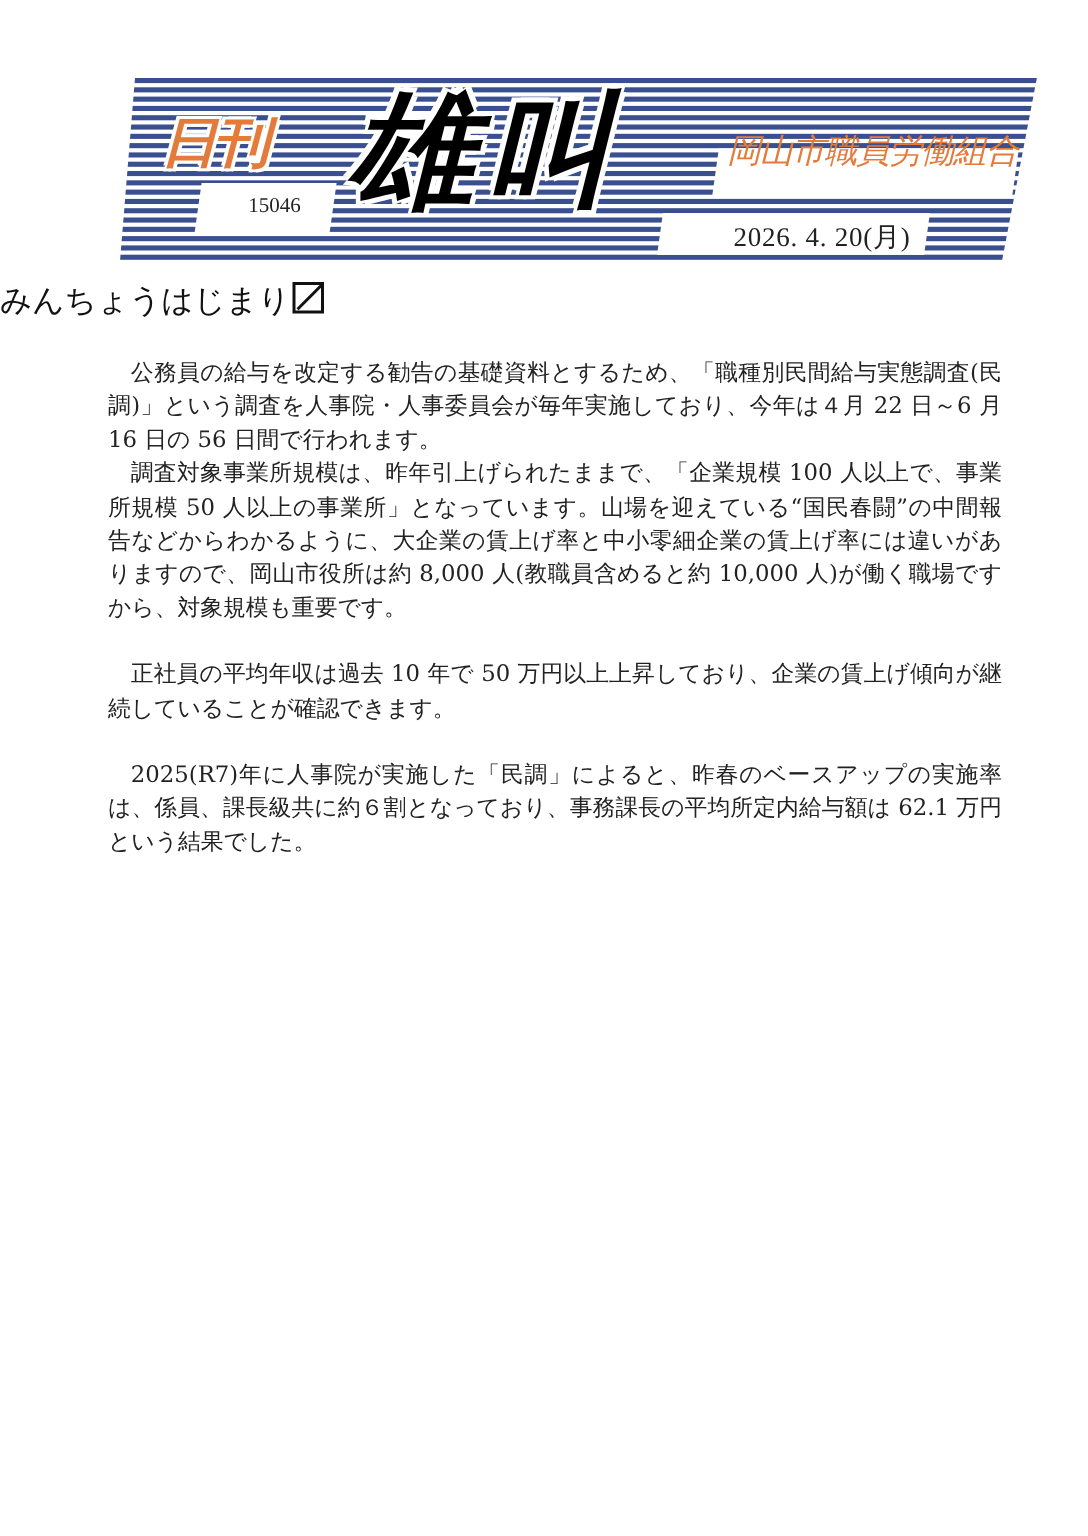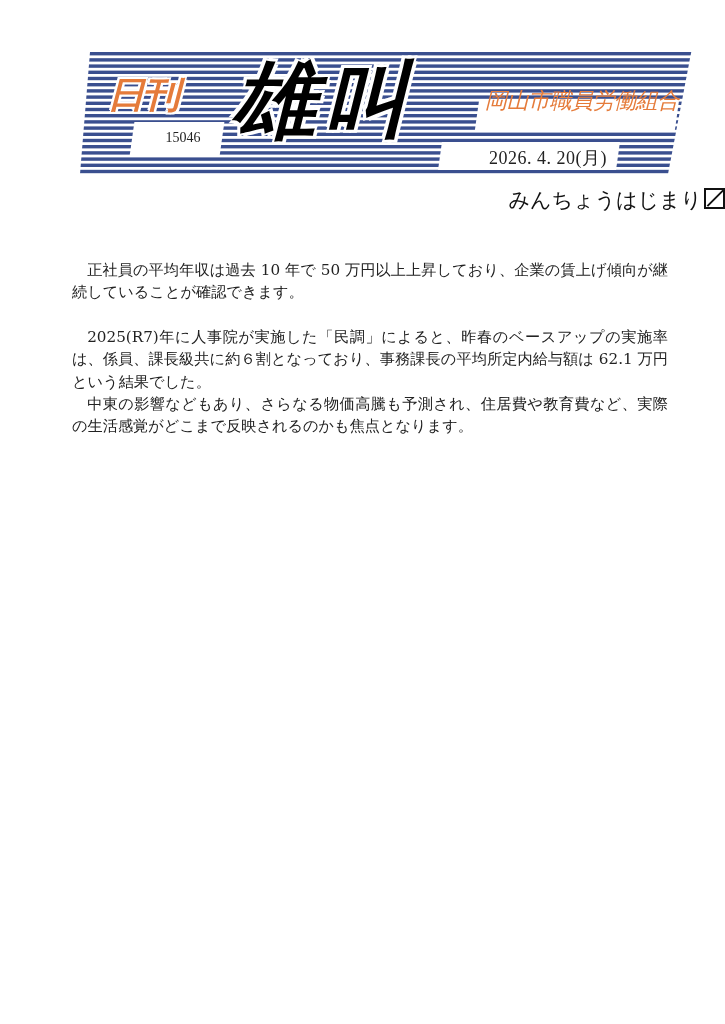--- a/index.html
+++ b/index.html
@@ -27,21 +27,21 @@
     .small-title { position:absolute; left:27px; top:20px;
                    font-family:"DejaVu Sans",sans-serif; font-weight:bold; font-size:38px;
                    color:#e57b3a; font-style:italic; letter-spacing:-3px;
                    text-shadow: 0 0 0 #fff, 2px 2px 0 #fff, -2px -2px 0 #fff, 2px -2px 0 #fff, -2px 2px 0 #fff;
                    transform:scaleY(0.95); }
     .big-title { position:absolute; left:152px; top:8px;
                  font-family:"DejaVu Sans",sans-serif; font-weight:bold; font-size:84px;
                  color:#000000; font-style:italic; letter-spacing:8px; line-height:1;
                  text-shadow: 3px 3px 0 #fff, -3px -3px 0 #fff, 3px -3px 0 #fff, -3px 3px 0 #fff; }
 
-    .headline { position:absolute; left:0; width:725px; top:186px; text-align:right;
+    .headline { position:absolute; left:0; width:725px; top:186px; text-align:left;
                 font-family:"DejaVu Sans",sans-serif; font-size:21px; color:#111; }
     .checkbox-glyph { display:inline-block; width:17px; height:17px; border:2px solid #111;
                       position:relative; vertical-align:-2px; margin-left:2px; }
     .checkbox-glyph::after { content:""; position:absolute; left:-2px; top:7px; width:23px; height:2px;
                              background:#111; transform:rotate(-45deg); }
 
     .article { position:absolute; left:72px; top:237px; width:596px;
                font-size:15.2px; line-height:22.4px; color:#222; }
     .article p { margin:0; text-indent:1em; text-align:justify; }
     .article .gap { height:22px; }
@@ -89,18 +89,19 @@
   <div class="union-text">岡山市職員労働組合</div>
   <div class="issue-text">15046</div>
   <div class="date-text">2026. 4. 20(月)</div>
 </div>
 
 <div class="headline">
   <span>みんちょうはじまり</span><span class="checkbox-glyph"></span>
 </div>
 
 <div class="article">
+  <p>公務員の給与を改定する勧告の基礎資料とするため、「職種別民間給与実態調査(民調)」という調査を人事院・人事委員会が毎年実施しており、今年は４月 22 日～6 月 16 日の 56 日間で行われます。</p>
+  <p>調査対象事業所規模は、昨年引上げられたままで、「企業規模 100 人以上で、事業所規模 50 人以上の事業所」となっています。山場を迎えている“国民春闘”の中間報告などからわかるように、大企業の賃上げ率と中小零細企業の賃上げ率には違いがありますので、岡山市役所は約 8,000 人(教職員含めると約 10,000 人)が働く職場ですから、対象規模も重要です。</p>
   <div class="gap"></div>
   <p>正社員の平均年収は過去 10 年で 50 万円以上上昇しており、企業の賃上げ傾向が継続していることが確認できます。</p>
   <div class="gap"></div>
   <p>2025(R7)年に人事院が実施した「民調」によると、昨春のベースアップの実施率は、係員、課長級共に約６割となっており、事務課長の平均所定内給与額は 62.1 万円という結果でした。</p>
-  <p>中東の影響などもあり、さらなる物価高騰も予測され、住居費や教育費など、実際の生活感覚がどこまで反映されるのかも焦点となります。</p>
 </div>
 
 </body></html>

